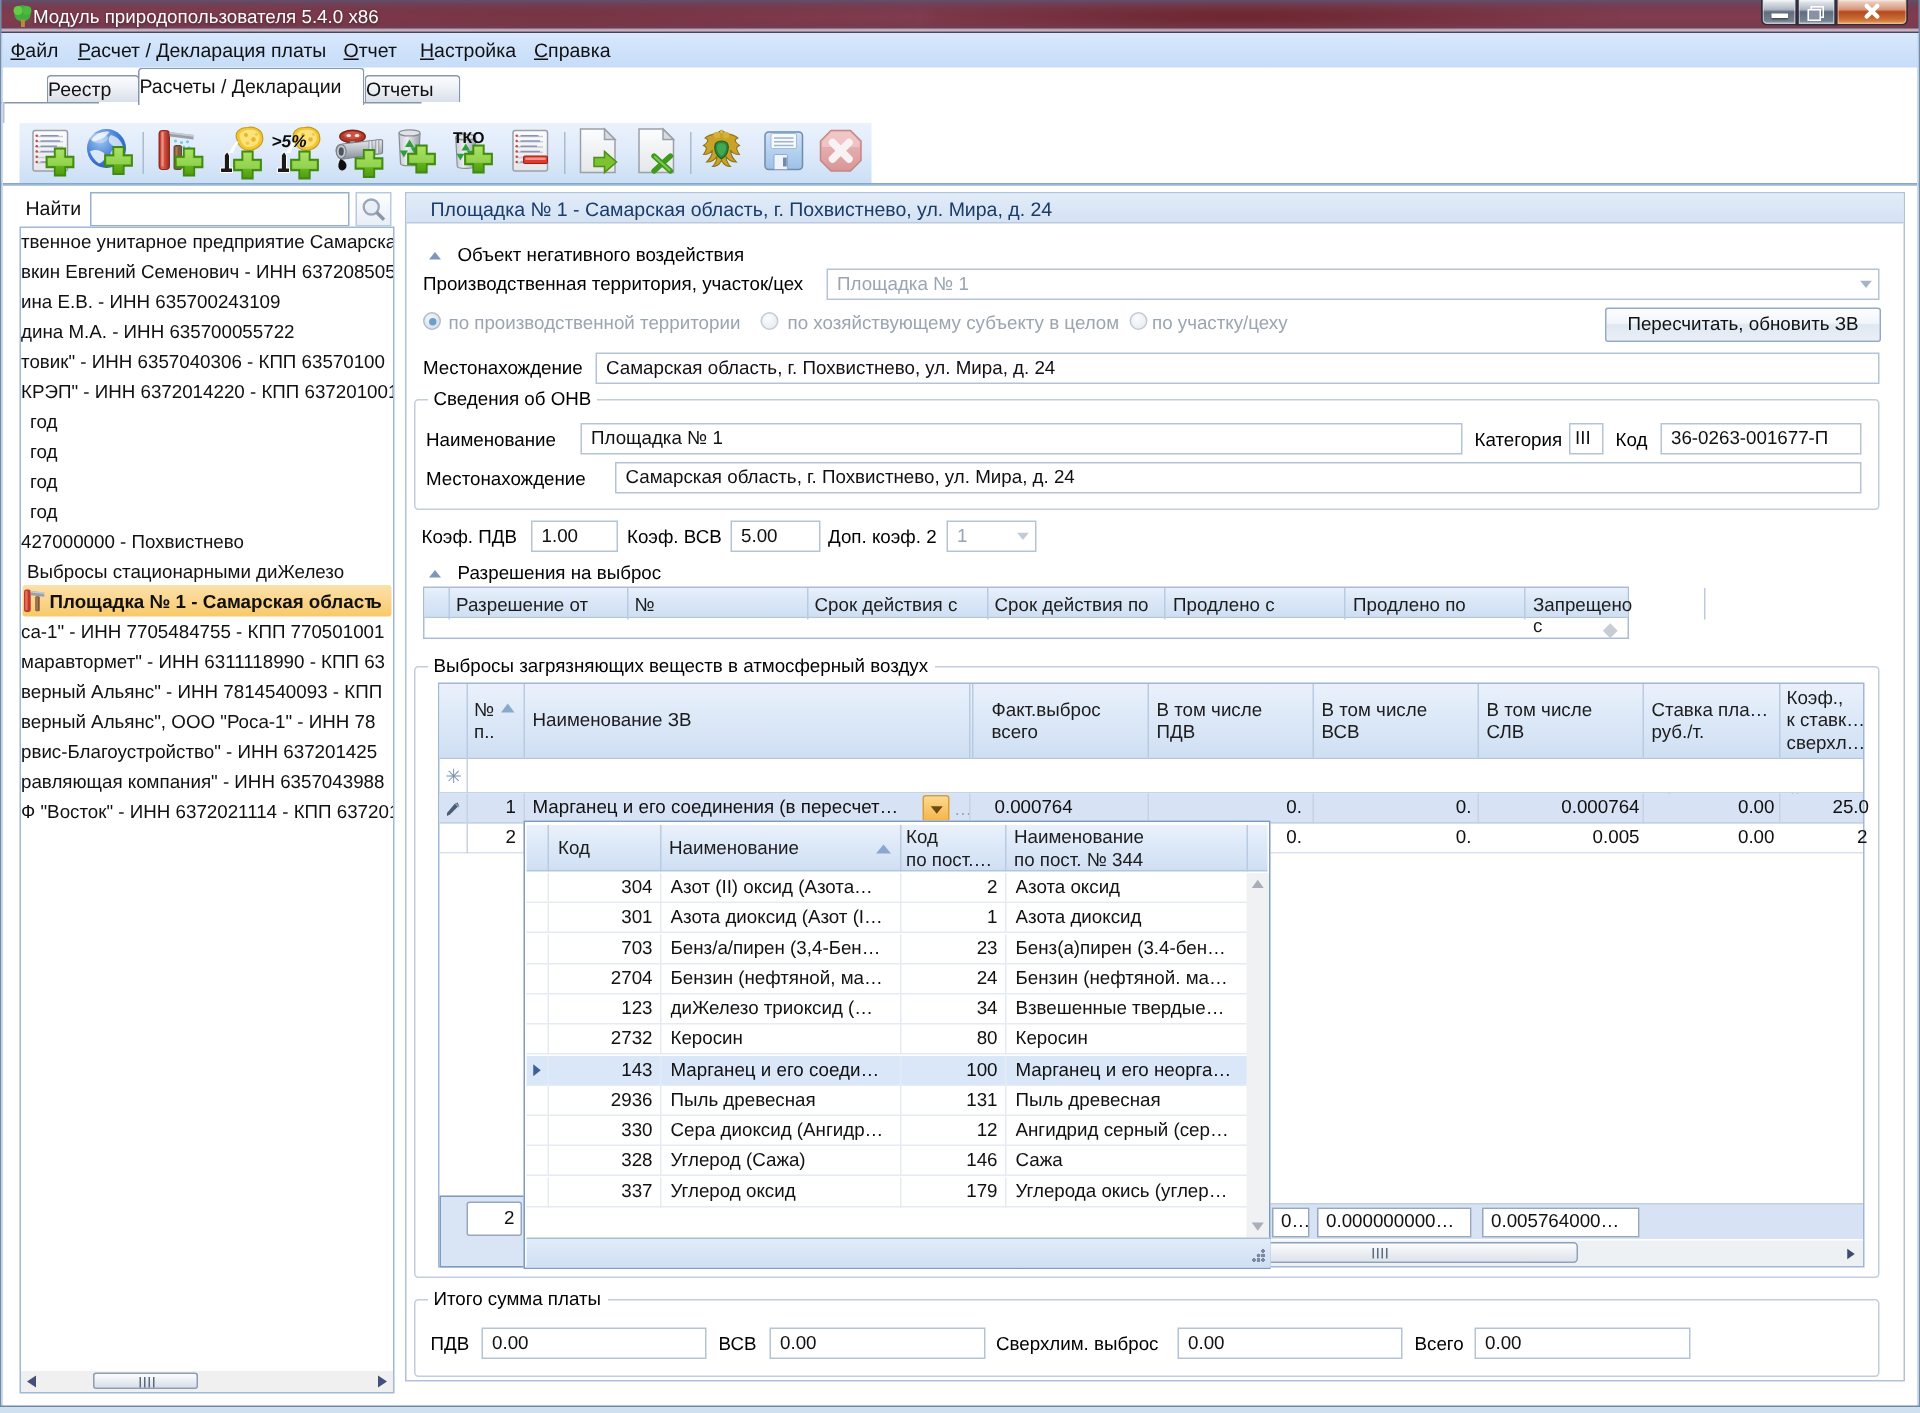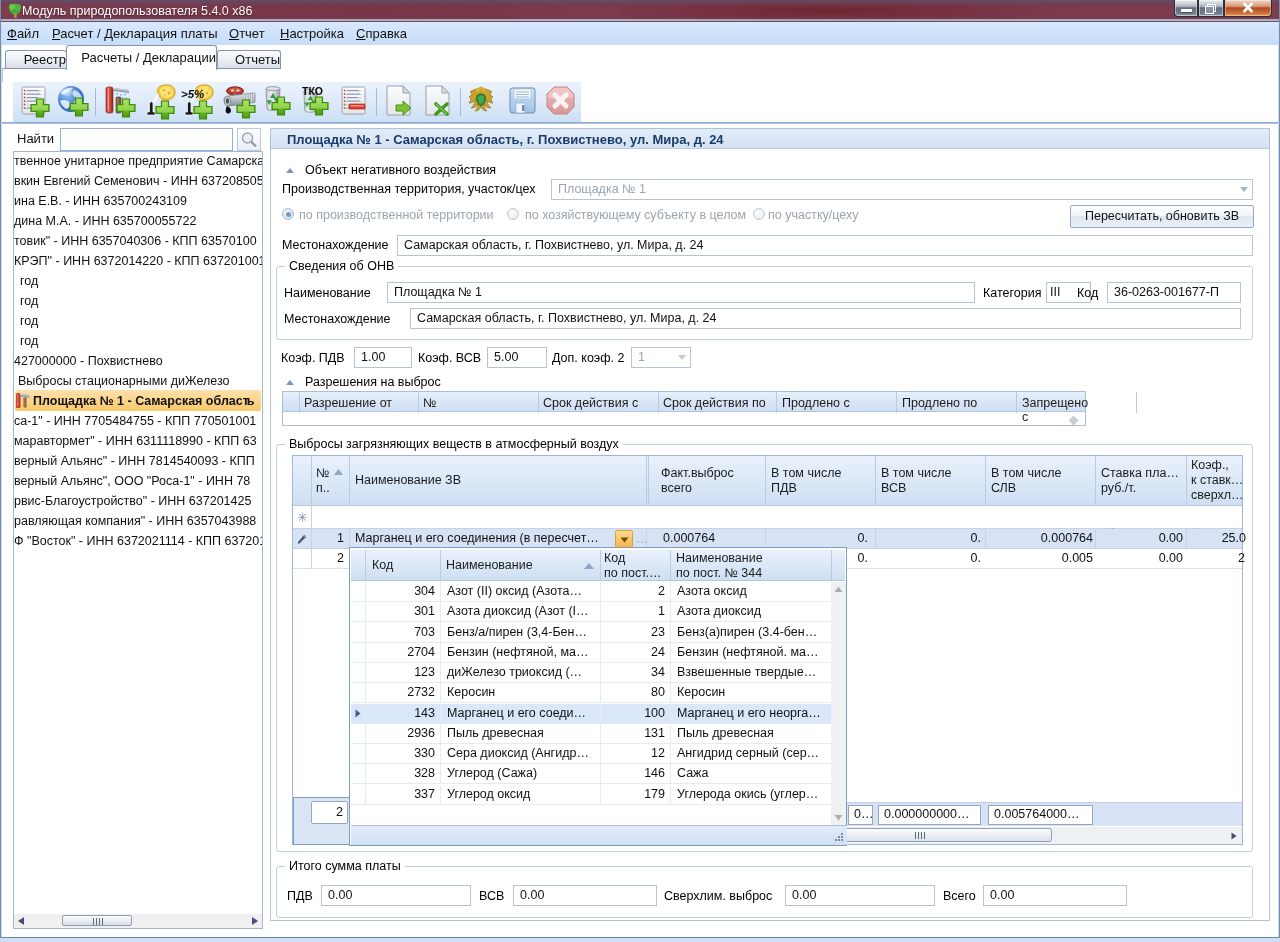--- a/index.html
+++ b/index.html
@@ -21,42 +21,42 @@
   .winbtn::after { content:""; position:absolute; left:1px; top:0; right:1px; height:45%; background:linear-gradient(180deg,rgba(255,255,255,.55),rgba(255,255,255,.12)); pointer-events:none; }
   #btn-min { left:1174px; width:24px; border-radius:0 0 0 4px; }
   #btn-max { left:1198px; width:26px; }
   #btn-close { left:1224px; width:48px; border-radius:0 0 4px 0;
     background:linear-gradient(180deg,#dca48c 0%,#cf7f5c 40%,#b44a1e 50%,#c96a33 78%,#e29a55 100%); box-shadow:inset 0 0 0 1px rgba(255,255,255,.35); }
   
   #menubar { left:0; top:22px; width:1280px; height:23px; background:linear-gradient(180deg,#d8e8fd,#c6dcf8); font-size:13px; }
   #menubar span.mi { position:absolute; top:4px; }
   #menubar u { text-decoration:underline; }
   
-  .tab { position:absolute; border:1px solid #8696ad; border-bottom:none; border-radius:3px 3px 0 0; font-size:13px; text-align:right; background:linear-gradient(180deg,#fbfcfe 0%,#eef1f6 45%,#d9dfe9 100%); }
+  .tab { position:absolute; border:1px solid #8696ad; border-bottom:none; border-radius:3px 3px 0 0; font-size:13px; text-align:left; background:linear-gradient(180deg,#fbfcfe 0%,#eef1f6 45%,#d9dfe9 100%);margin-left:26px; }
   #tab1 { left:5px; top:50px; width:62px; height:18px; padding-top:1px; }
   #tab2 { left:66px; top:45px; width:151px; height:25px; background:#fff; z-index:3; padding-top:4px; }
   #tab3 { left:217px; top:50px; width:64px; height:18px; padding-top:1px; }
   #tabline1 { left:0; top:68px; width:66px; height:1px; background:#8696ad; }
   #tabline2 { left:217px; top:68px; width:64px; height:1px; background:#8696ad; }
   #tabvert { left:2px; top:68px; width:1px; height:14px; background:#b6c2d2; }
   
   #toolbar { left:13px; top:82px; width:568px; height:40px; background:linear-gradient(180deg,#eaf2fc 0%,#dfeafa 50%,#cbdff5 100%); }
   #toolbar-underline { left:0px; top:122px; width:1280px; height:2px; background:linear-gradient(180deg,#7f9fc6,#b8cfe8); }
   
   #lbl-find { left:17px; top:131px; font-size:13px; }
   #find-box { left:60px; top:128px; width:173px; height:23px; border:1px solid #97b1cd; background:#fff; }
   #find-btn { left:237px; top:128px; width:24px; height:23px; border:1px solid #b9cade; background:linear-gradient(180deg,#fdfefe,#e8eef6); }
   
   #tree { left:13px; top:151px; width:250px; height:778px; border:1px solid #a0b8d8; background:#fff; overflow:hidden; }
   .ti { position:absolute; left:0; width:100%; height:20px; line-height:20px; white-space:nowrap; font-size:12.5px; }
   #tree-sel { position:absolute; left:1px; top:238px; width:246px; height:21px; background:linear-gradient(180deg,#fce1aa 0%,#fbd690 45%,#f8c968 100%); border-radius:2px; }
   #tree-hscroll { position:absolute; left:0px; bottom:0px; width:248px; height:14px; background:#f0f0f0; }
   
   #rpanel { left:270px; top:128px; width:1000px; height:793px; border:1px solid #b0c2da; background:#fff; }
-  #rpanel-header { position:absolute; left:0; top:0; width:998px; height:20px; background:linear-gradient(180deg,#e2ecf9,#d4e2f3); border-bottom:1px solid #bccadf; color:#1a3c68; font-weight:bold; font-size:13px; padding:3px 0 0 16px; }
+  #rpanel-header { position:absolute; left:0; top:0; width:998px; height:20px; background:linear-gradient(180deg,#e2ecf9,#d4e2f3); border-bottom:1px solid #bccadf; color:#1a3c68; font-weight:normal; font-size:13px; padding:3px 0 0 16px; }
   .fieldlbl { position:absolute; font-size:12.5px; color:#000; }
   .tbox { position:absolute; border:1px solid #b4c3d5; background:#fff; font-size:12.5px; padding:2px 0 0 6px; white-space:nowrap; overflow:hidden; }
   .gr { color:#9aa5b2;text-align:center; }
   fieldset.grp { position:absolute; border:1px solid #c3cedd; border-radius:3px; }
   fieldset.grp legend { font-size:12.5px; margin-left:8px; padding:0 4px; color:#000; }
   .ph { position:absolute; top:4px; font-size:12.5px; color:#1c1c1c; }
   .pv { position:absolute; top:0; width:1px; height:21px; background:#b9cbe2; }
   .gh { position:absolute; font-size:12.5px; color:#1c1c1c; line-height:15px; white-space:nowrap; }
   .gv { position:absolute; top:0; width:1px; height:50px; background:#b9cbe2; }
   .gv2 { position:absolute; top:0; width:1px; height:20px; background:#c6d3e4; }
@@ -429,21 +429,21 @@
 
     <div class="fieldlbl" style="left:11px;top:109px">Местонахождение</div>
     <div class="tbox" style="left:126px;top:106px;width:856px;height:21px">Самарская область, г. Похвистнево, ул. Мира, д. 24</div>
 
     <fieldset class="grp" style="left:5px;top:130px;width:977px;height:81px">
       <legend>Сведения об ОНВ</legend>
     </fieldset>
     <div class="fieldlbl" style="left:13px;top:157px">Наименование</div>
     <div class="tbox" style="left:116px;top:153px;width:588px;height:21px">Площадка № 1</div>
     <div class="fieldlbl" style="left:712px;top:157px">Категория</div>
-    <div class="tbox" style="left:775px;top:153px;width:45px;height:21px;padding-left:3px">III</div>
+    <div class="tbox" style="left:775px;top:153px;width:23px;height:21px;padding-left:3px">III</div>
     <div class="fieldlbl" style="left:806px;top:157px">Код</div>
     <div class="tbox" style="left:836px;top:153px;width:134px;height:21px">36-0263-001677-П</div>
     <div class="fieldlbl" style="left:13px;top:183px">Местонахождение</div>
     <div class="tbox" style="left:139px;top:179px;width:831px;height:21px">Самарская область, г. Похвистнево, ул. Мира, д. 24</div>
 
     <div class="fieldlbl" style="left:10px;top:222px">Коэф. ПДВ</div>
     <div class="tbox" style="left:83px;top:218px;width:58px;height:21px">1.00</div>
     <div class="fieldlbl" style="left:147px;top:222px">Коэф. ВСВ</div>
     <div class="tbox" style="left:216px;top:218px;width:60px;height:21px">5.00</div>
     <div class="fieldlbl" style="left:281px;top:222px">Доп. коэф. 2</div>

